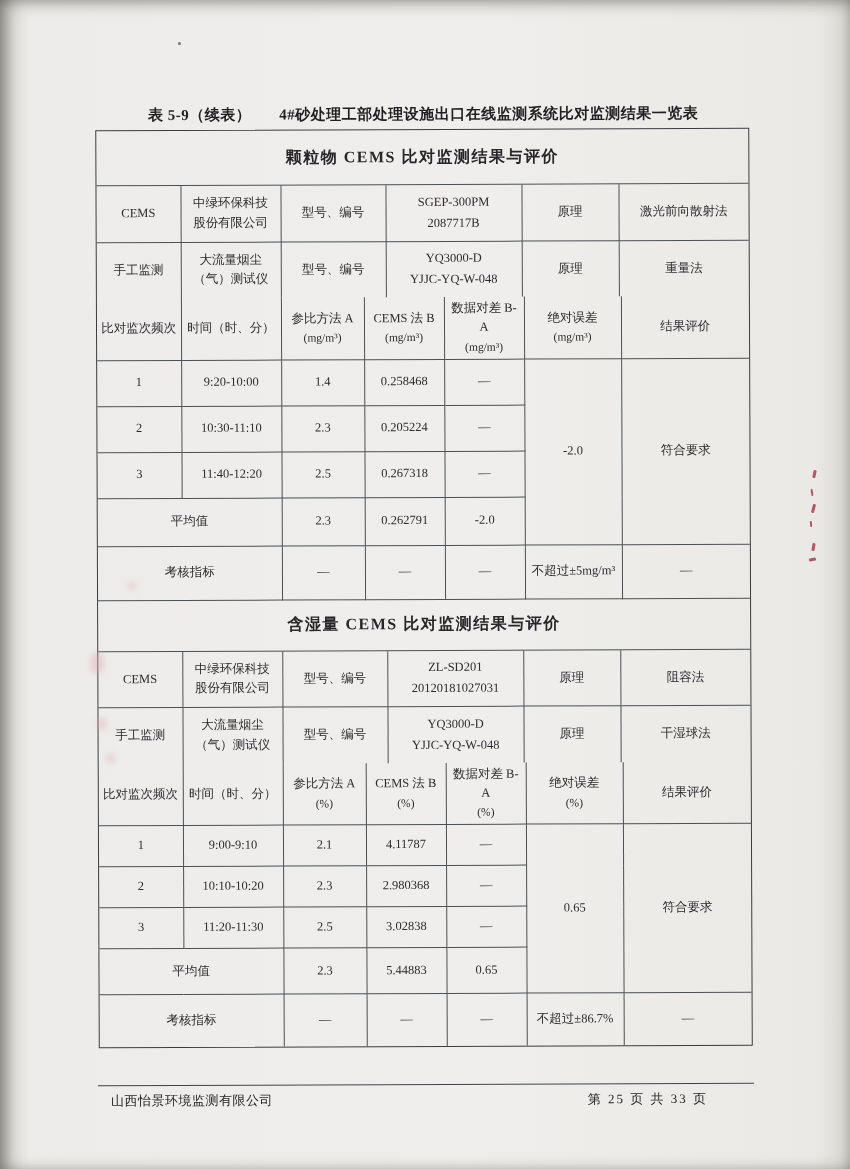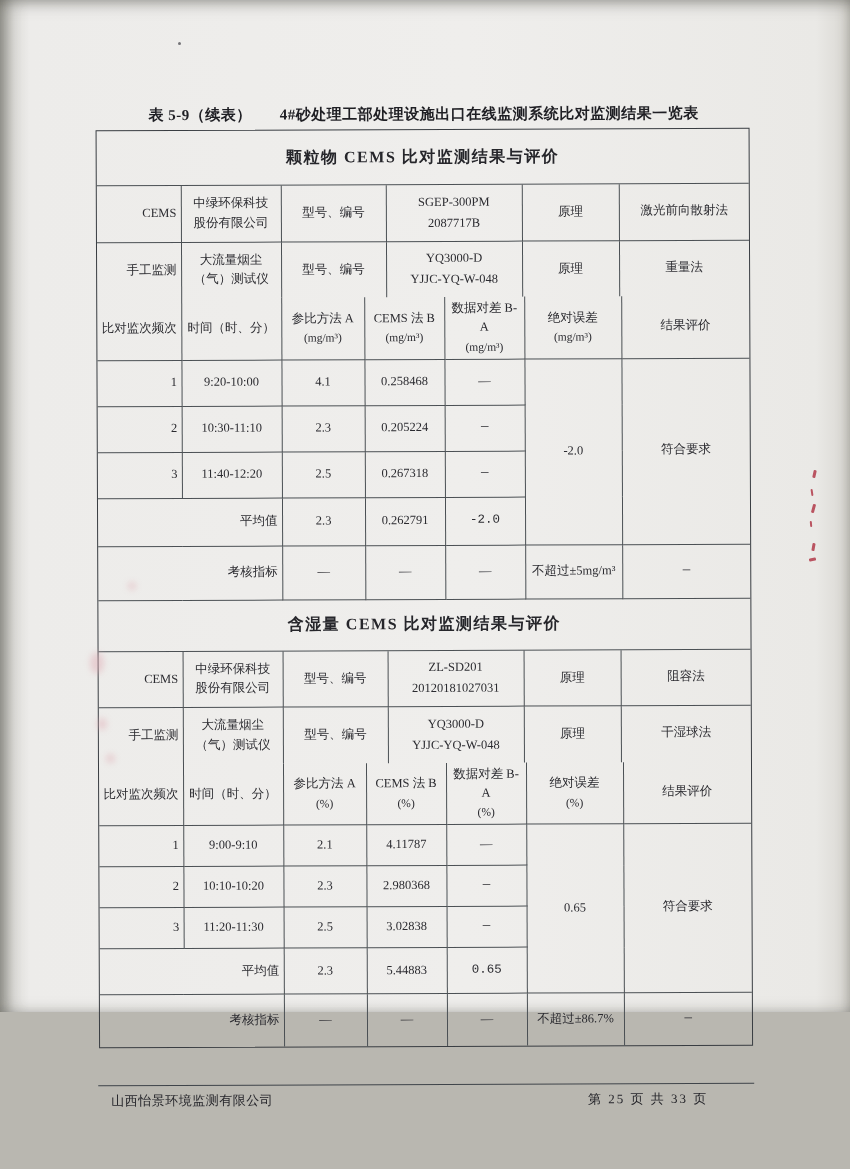--- a/index.html
+++ b/index.html
@@ -3,21 +3,21 @@
 <meta charset="utf-8">
 <style>
   html,body{margin:0;padding:0;}
   body{
     width:850px;height:1169px;overflow:hidden;
     background:#b9b7b0;
     font-family:"Liberation Serif","DejaVu Serif",serif;
     color:#2b2b30;
   }
   .sheet{
-    position:relative;width:850px;height:1012px;
+    position:relative;width:850px;height:1169px;
     background:linear-gradient(90deg,#c6c5bf 0px,#e3e2df 14px,#edecea 30px,#efeeec 55%,#eae9e6 96%,#d8d6d1 100%),
                #edecea;
   }
   .sheet::before{
     content:"";position:absolute;inset:0;pointer-events:none;
     box-shadow:inset 0 12px 16px -10px rgba(90,90,82,.55),
                inset -8px 0 14px -8px rgba(90,90,82,.40),
                inset 0 -10px 16px -12px rgba(90,90,82,.35),
                inset 16px 0 20px -12px rgba(70,70,62,.55);
   }
@@ -42,22 +42,22 @@
   .t1 .tbl-title{height:54px;}
   .t2 .tbl-title{height:50px;}
 
   table{border-collapse:collapse;width:652px;table-layout:fixed;}
   td{
     border:1px solid #4b5054;border-top:0;
     text-align:center;vertical-align:middle;
     font-size:12.5px;line-height:1.55;padding:2px 4px;
     color:#2b2b30;word-break:break-all;
   }
-  td:first-child{border-left:0;text-align:right;}
-  td:last-child{border-right:0;font-family:Liberation Mono, monospace;}
+  td:first-child{border-left:0;}
+  td:last-child{border-right:0;}
   tr:last-child td{border-bottom:0;}
   .data-table tr:last-child td{border-bottom:1px solid #4b5054;margin-top:16px;}
   .t2 .data-table tr:last-child td{border-bottom:0;}
 
   .equip-table tr{height:56px;}
   .t1 .hrow{height:56px;}  .t1 .drow{height:46px;}  .t1 .arow{height:48px;}  .t1 .krow{height:54px;}
   .t2 .hrow{height:58px;}  .t2 .drow{height:41px;}  .t2 .arow{height:46px;}  .t2 .krow{height:52px;}
 
   .hl{font-size:12.5px;}
   .hu{font-size:11.5px;margin-top:1px;}
@@ -164,21 +164,21 @@
                   <div class="hl">绝对误差</div>
                   <div class="hu">(mg/m³)</div>
                 </td>
             <td>
                   <div class="hl">结果评价</div>
                 </td>
           </tr>
           <tr class="drow">
             <td>1</td>
             <td>9:20-10:00</td>
-            <td>4.1</td>
+            <td>1.4</td>
             <td>0.258468</td>
             <td>—</td>
             <td rowspan="4">-2.0</td>
             <td rowspan="4">符合要求</td>
           </tr>
           <tr class="drow">
             <td>2</td>
             <td>10:30-11:10</td>
             <td>2.3</td>
             <td>0.205224</td>

